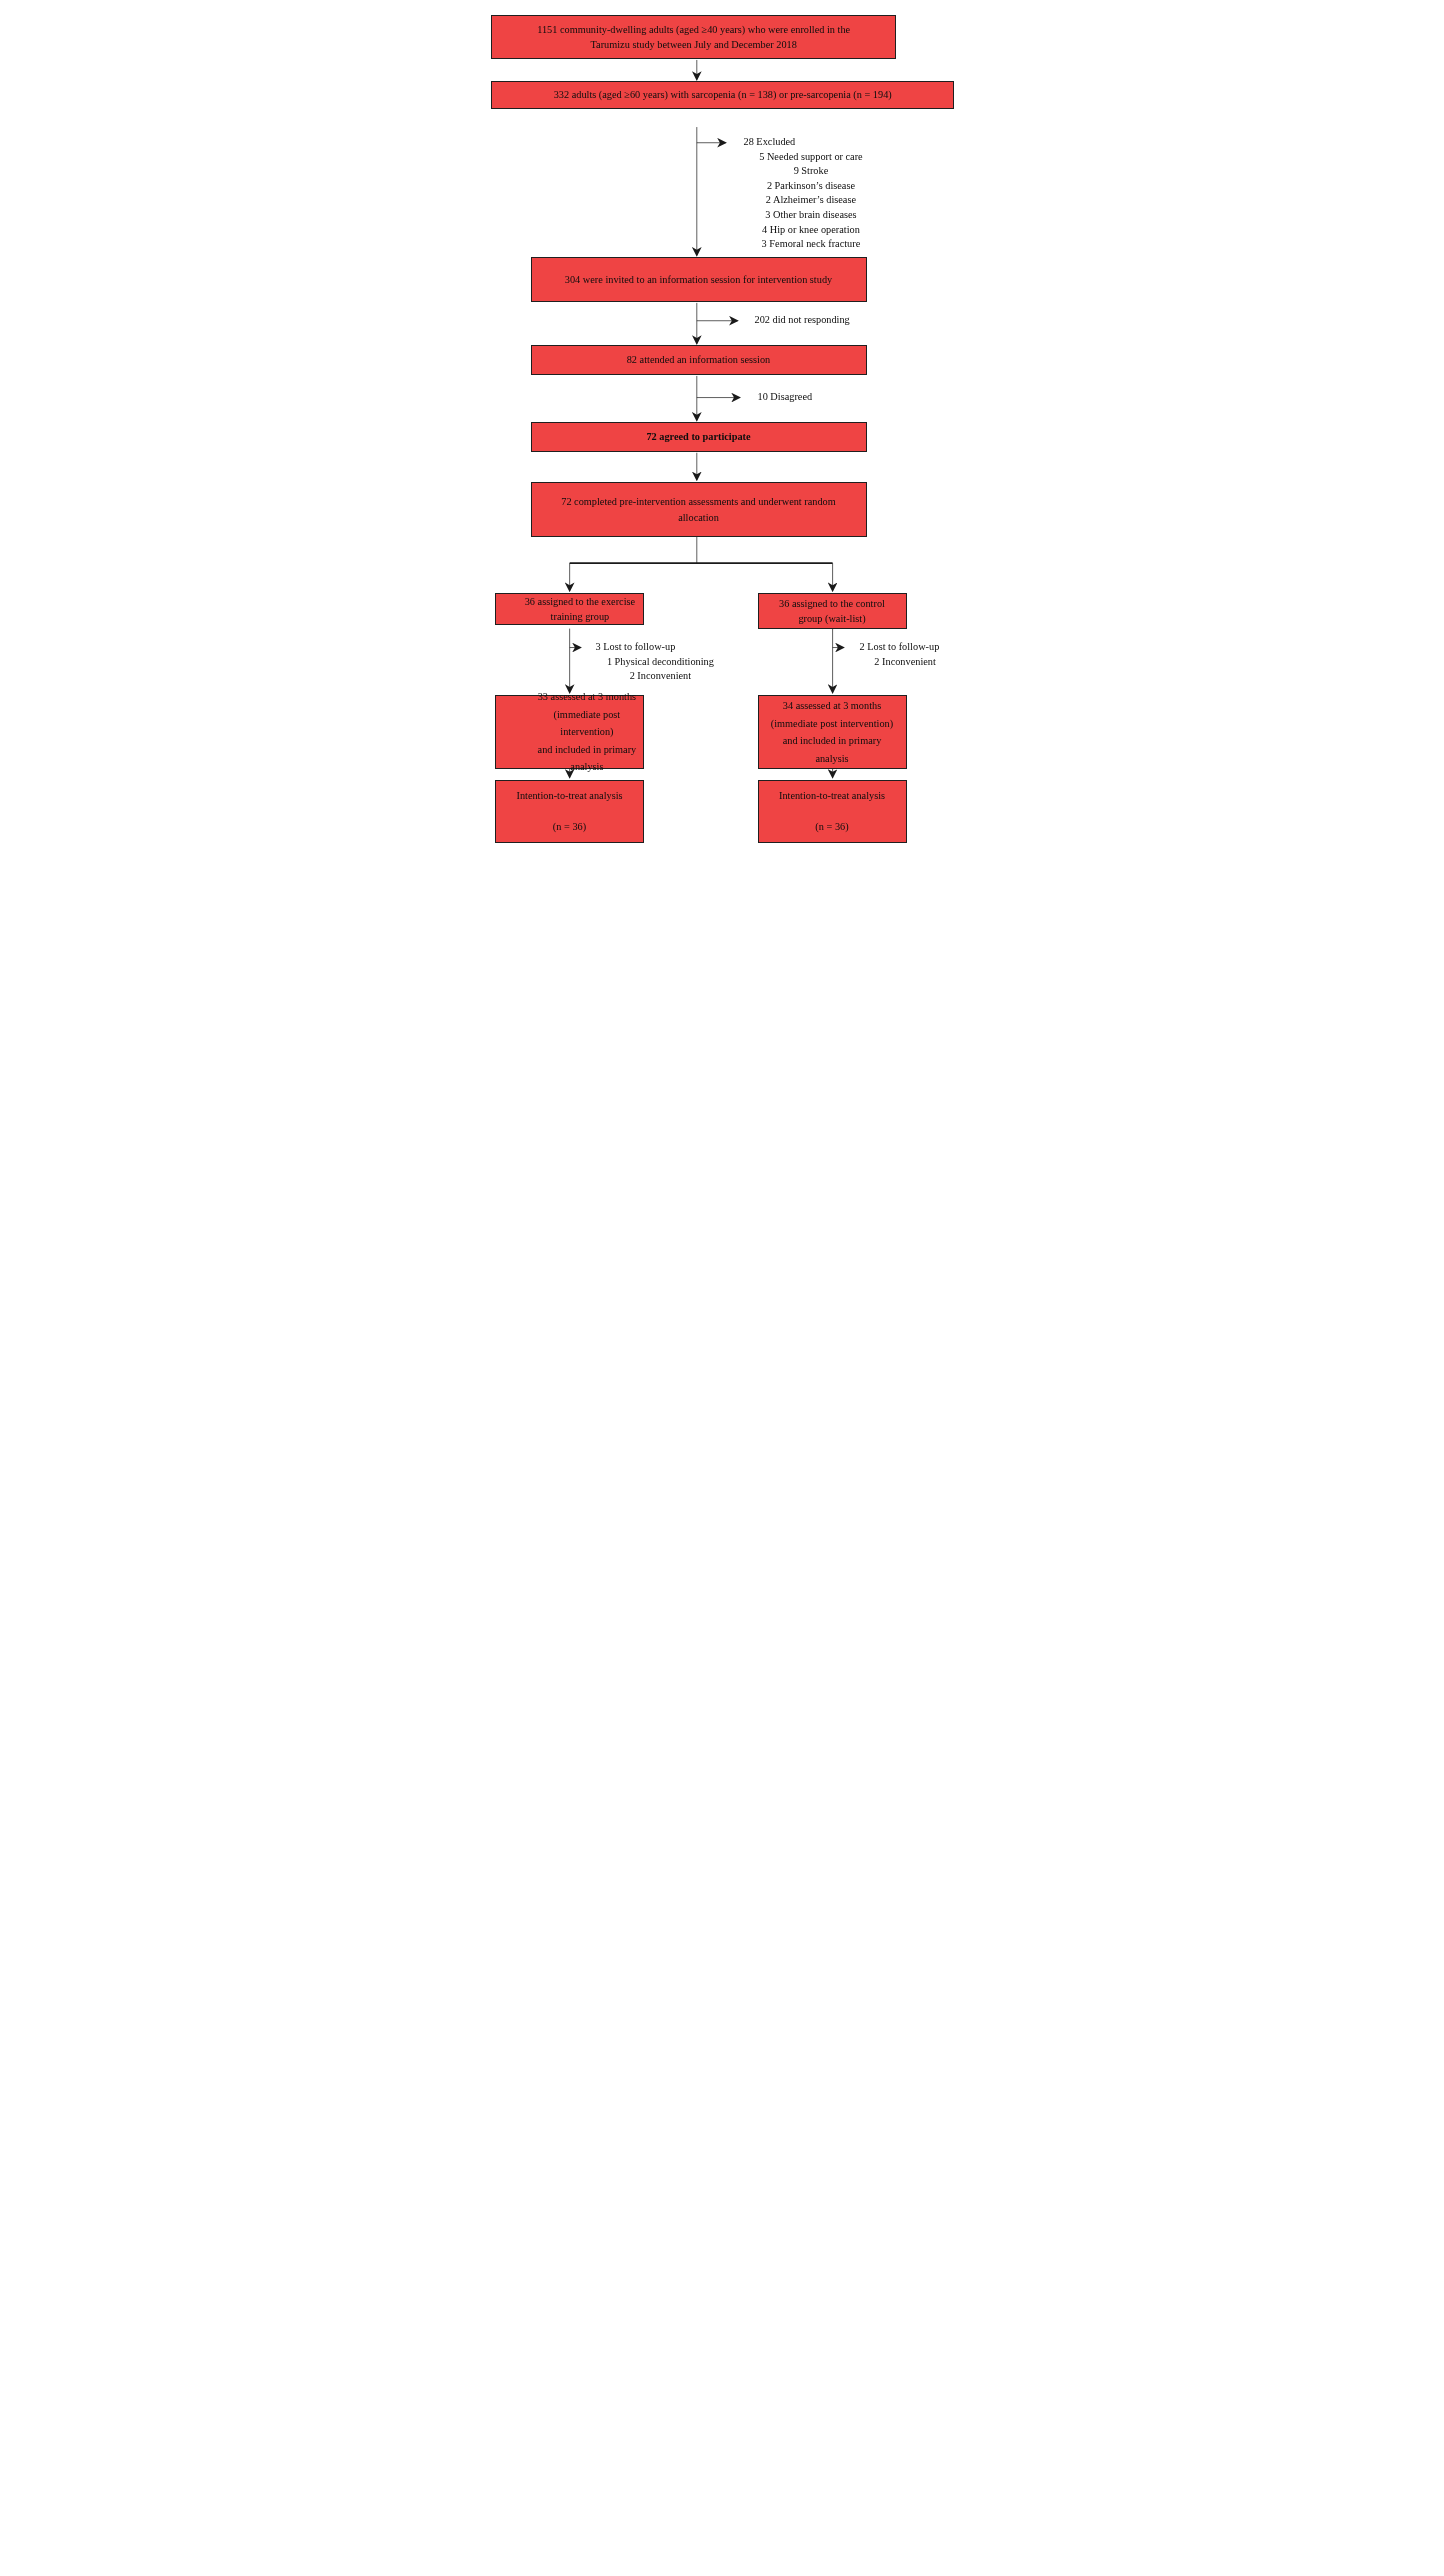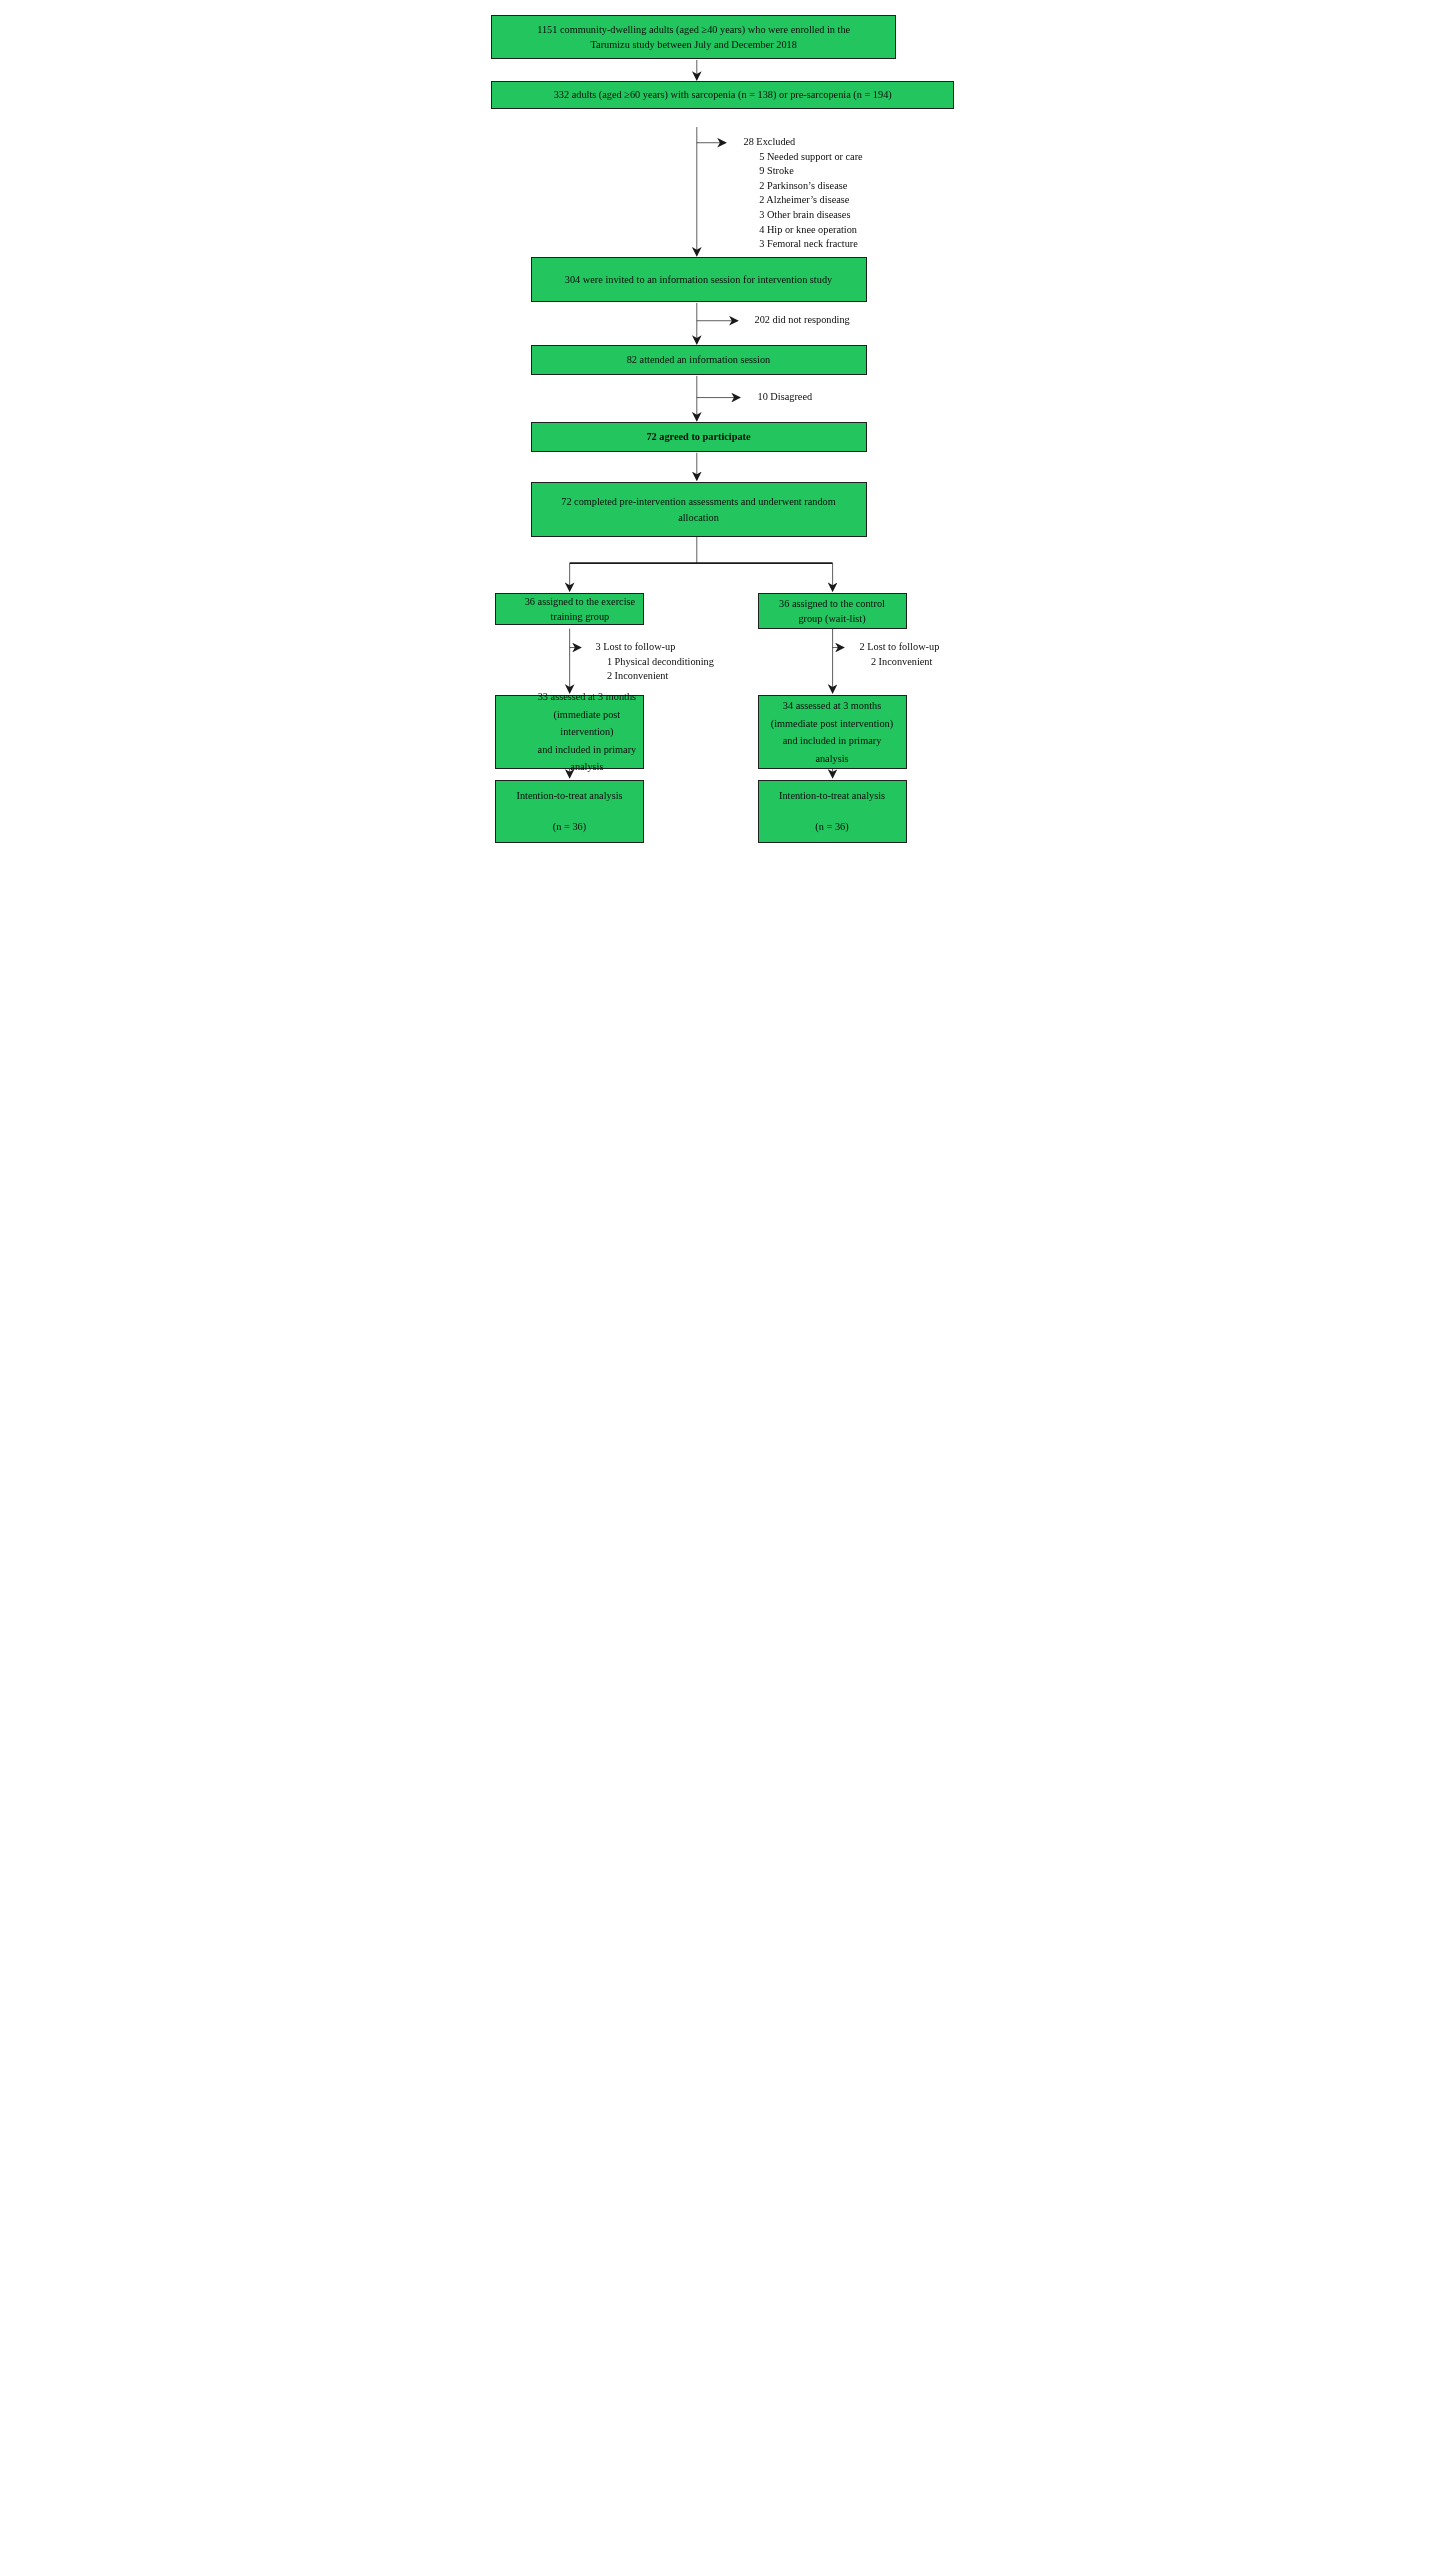--- a/index.html
+++ b/index.html
@@ -11,38 +11,38 @@
     background: #ffffff;
     font-family: "Liberation Serif", serif;
     color: #0d0d0d;
     overflow: hidden;
   }
   .fbox {
     position: absolute;
     box-sizing: border-box;
     border: solid #1f1f1f;
     border-width: 1.6px 1.1px;
-    background: #22c55e;
+    background: #ef4444;
     display: flex;
     align-items: center;
     justify-content: flex-start;
     text-align: center;
     font-size: 10.3px;
     line-height: 1.5;
     padding: 1.1px 3.2px;
   }
   .box-label { display: block; width: 100%; white-space: pre-line; }
   .tall { line-height: 1.7; }
   .ann {
     position: absolute;
     font-size: 10.3px;
     line-height: 14.6px;
     white-space: nowrap;
   }
-  .ann .reasons { margin-left: 15.7px; }
+  .ann .reasons { margin-left: 15.7px; text-align: center; }
   .ann-line { white-space: nowrap; }
   svg.connectors {
     position: absolute;
     left: 0; top: 0;
     pointer-events: none;
   }
   
   #b-enrolled          { left: 9.7px;  top: 15px;   width: 405px; height: 44px;  }
   #b-eligible          { left: 9.7px;  top: 81px;  width: 463px; height: 28px;  }
   #b-invited           { left: 49px;  top: 257px;  width: 336px; height: 45px;  }

